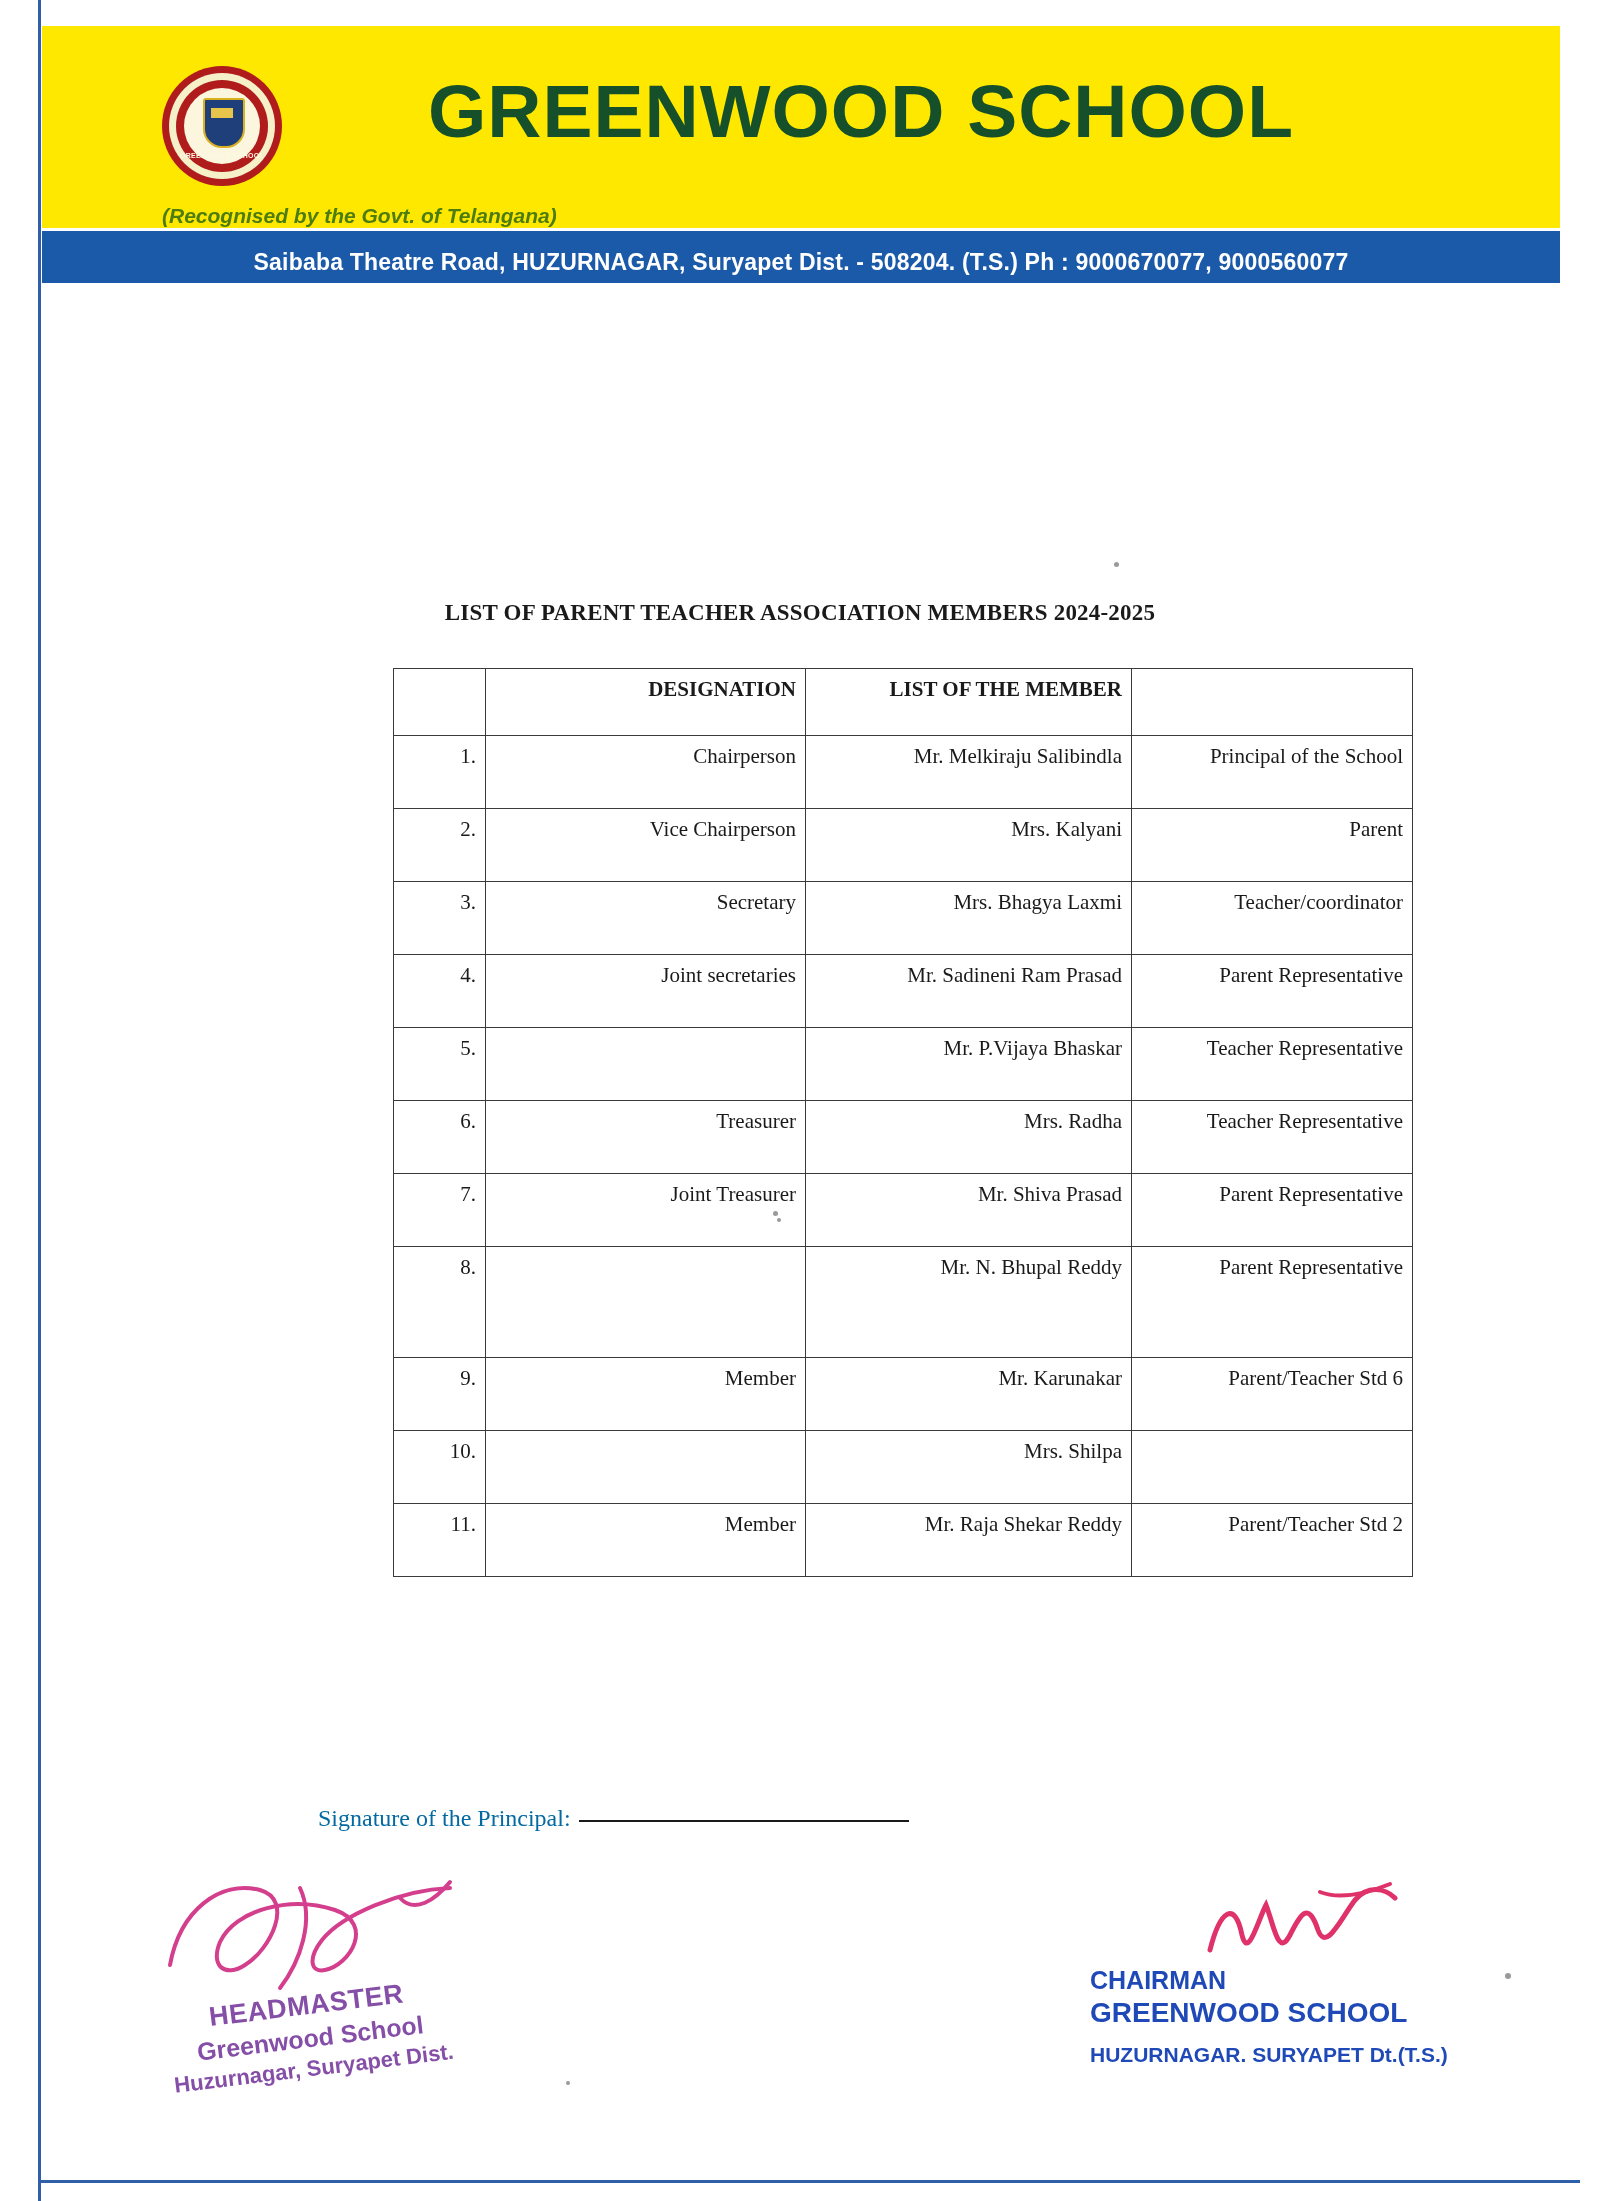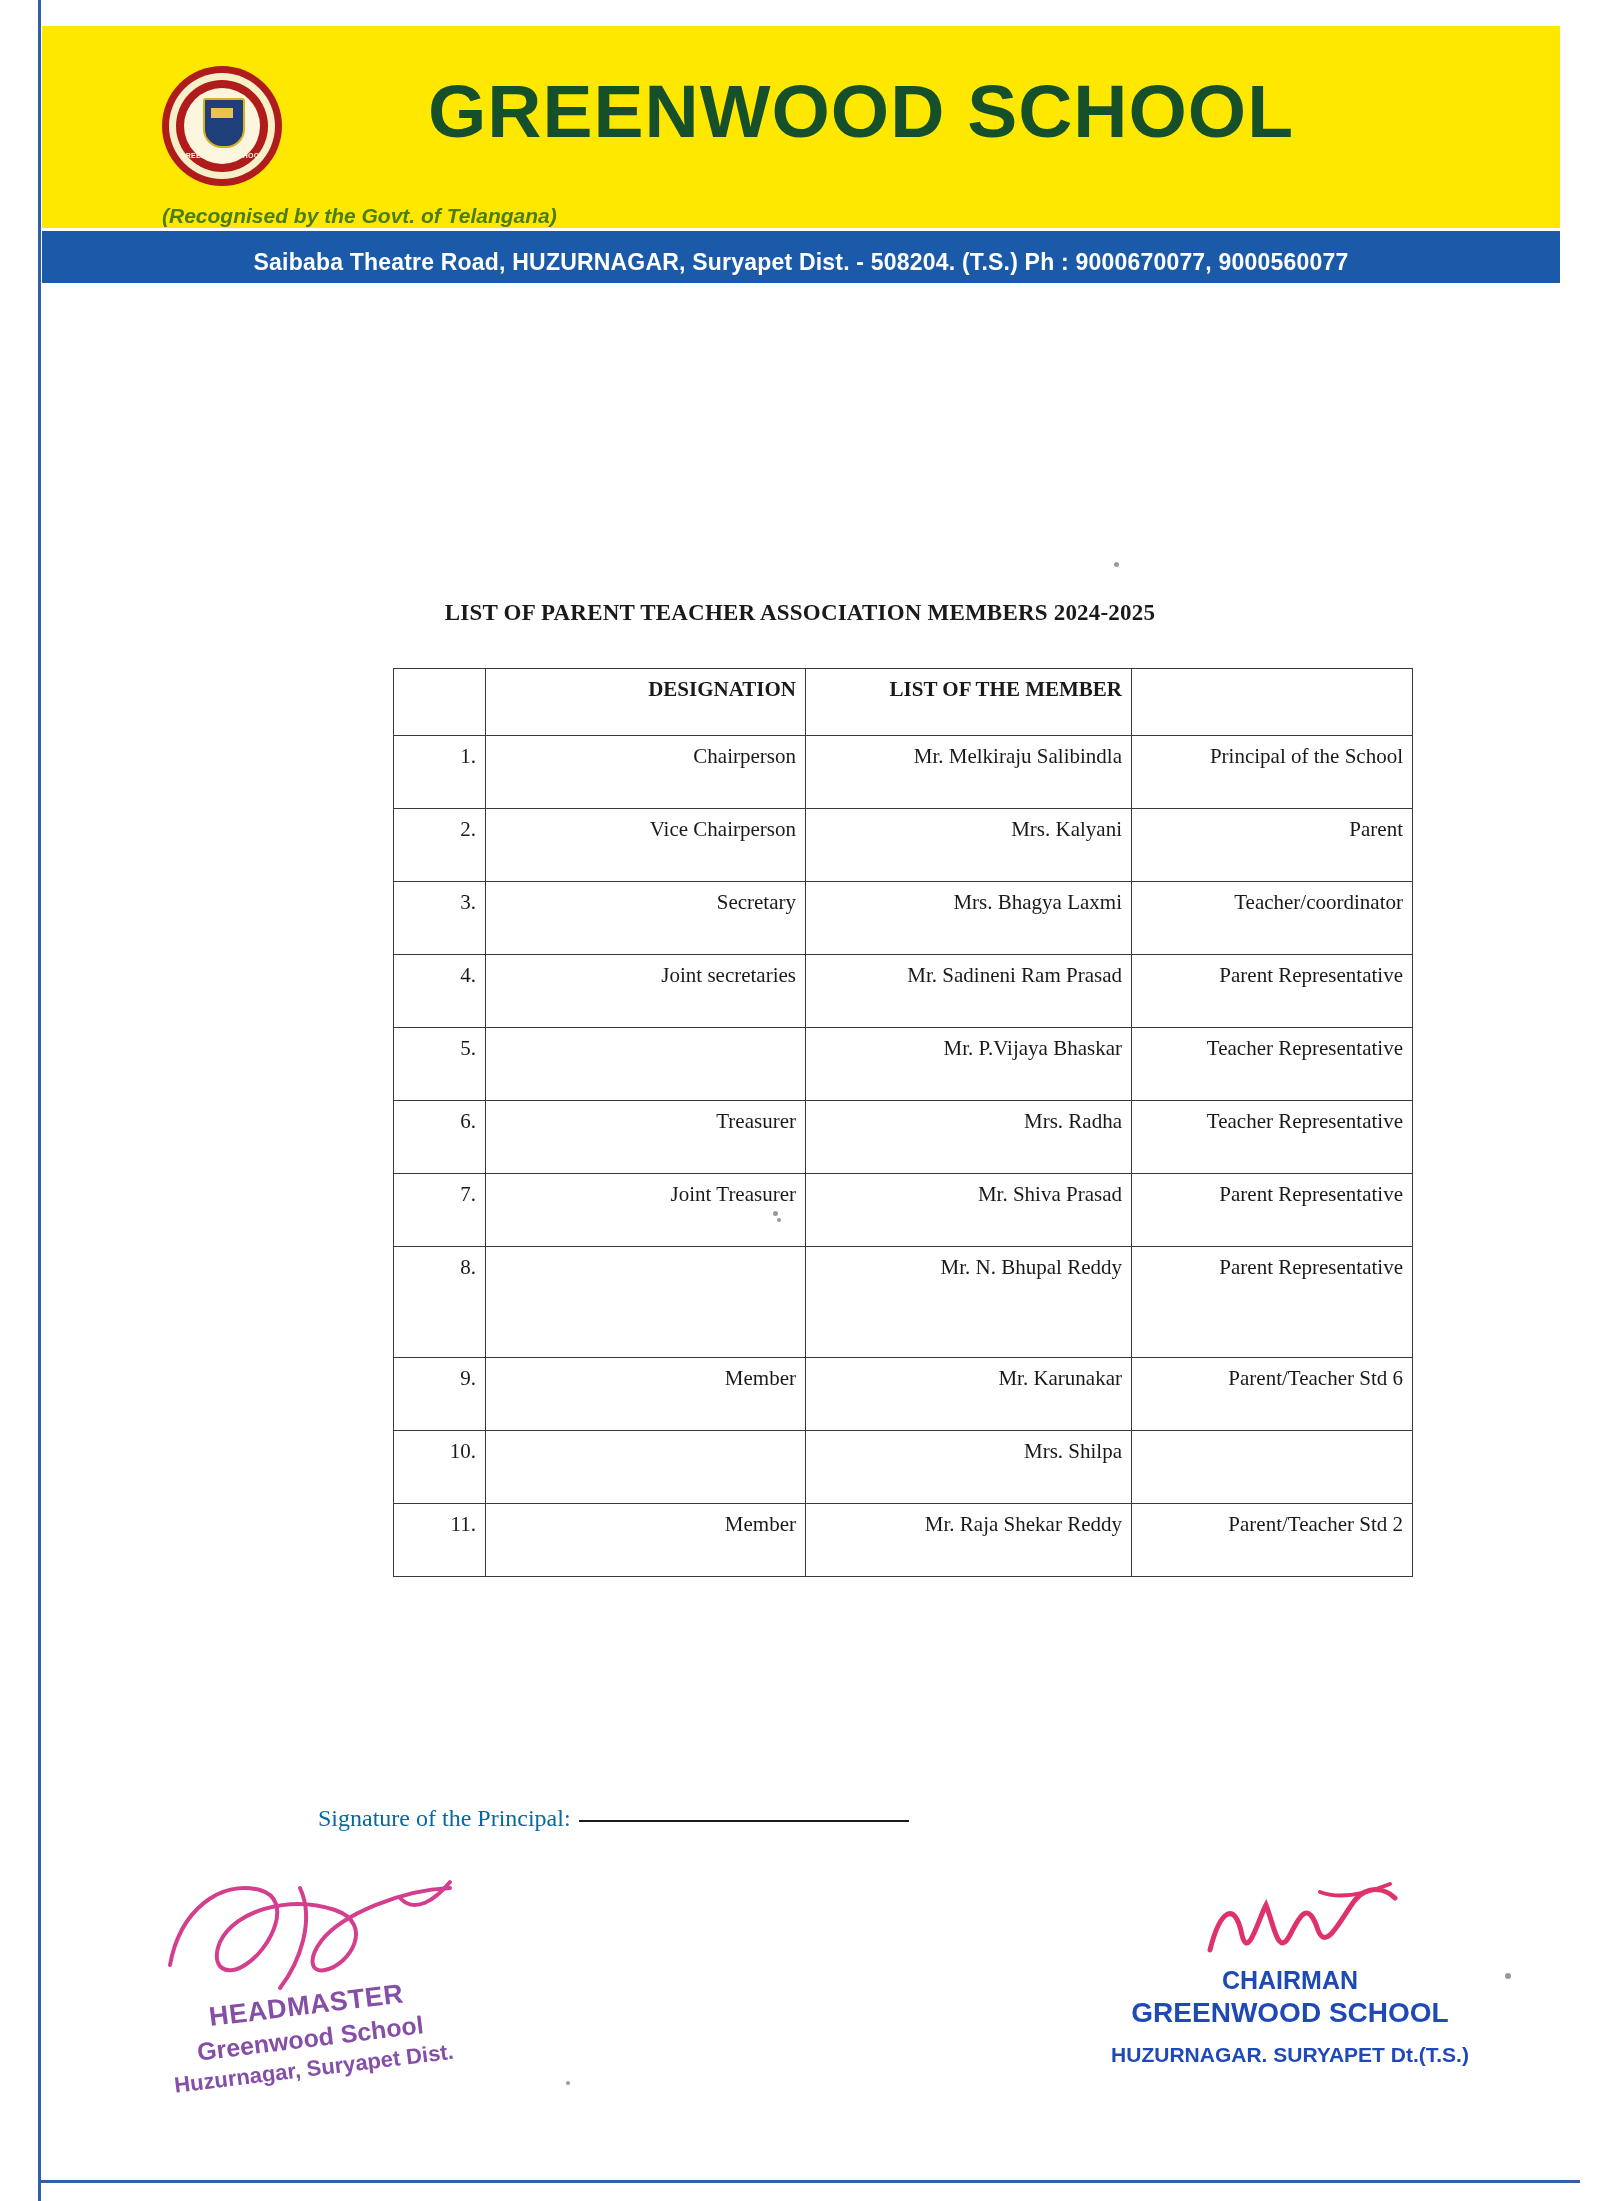--- a/index.html
+++ b/index.html
@@ -240,21 +240,21 @@
     left: 110px;
     top: 0;
     width: 200px;
     height: 90px;
   }
   .stamp-right .stamp-text {
     position: absolute;
     left: 0;
     top: 86px;
     width: 400px;
-    text-align: center;
+    text-align: left;
     color: #1540b5;
     font-family: "Liberation Sans", sans-serif;
     font-weight: bold;
     opacity: 0.95;
   }
   .stamp-right .r1 { font-size: 25px; }
   .stamp-right .r2 { font-size: 28px; margin-top: 2px; }
   .stamp-right .r3 { font-size: 21px; margin-top: 14px; }
 
   .edge-line {

